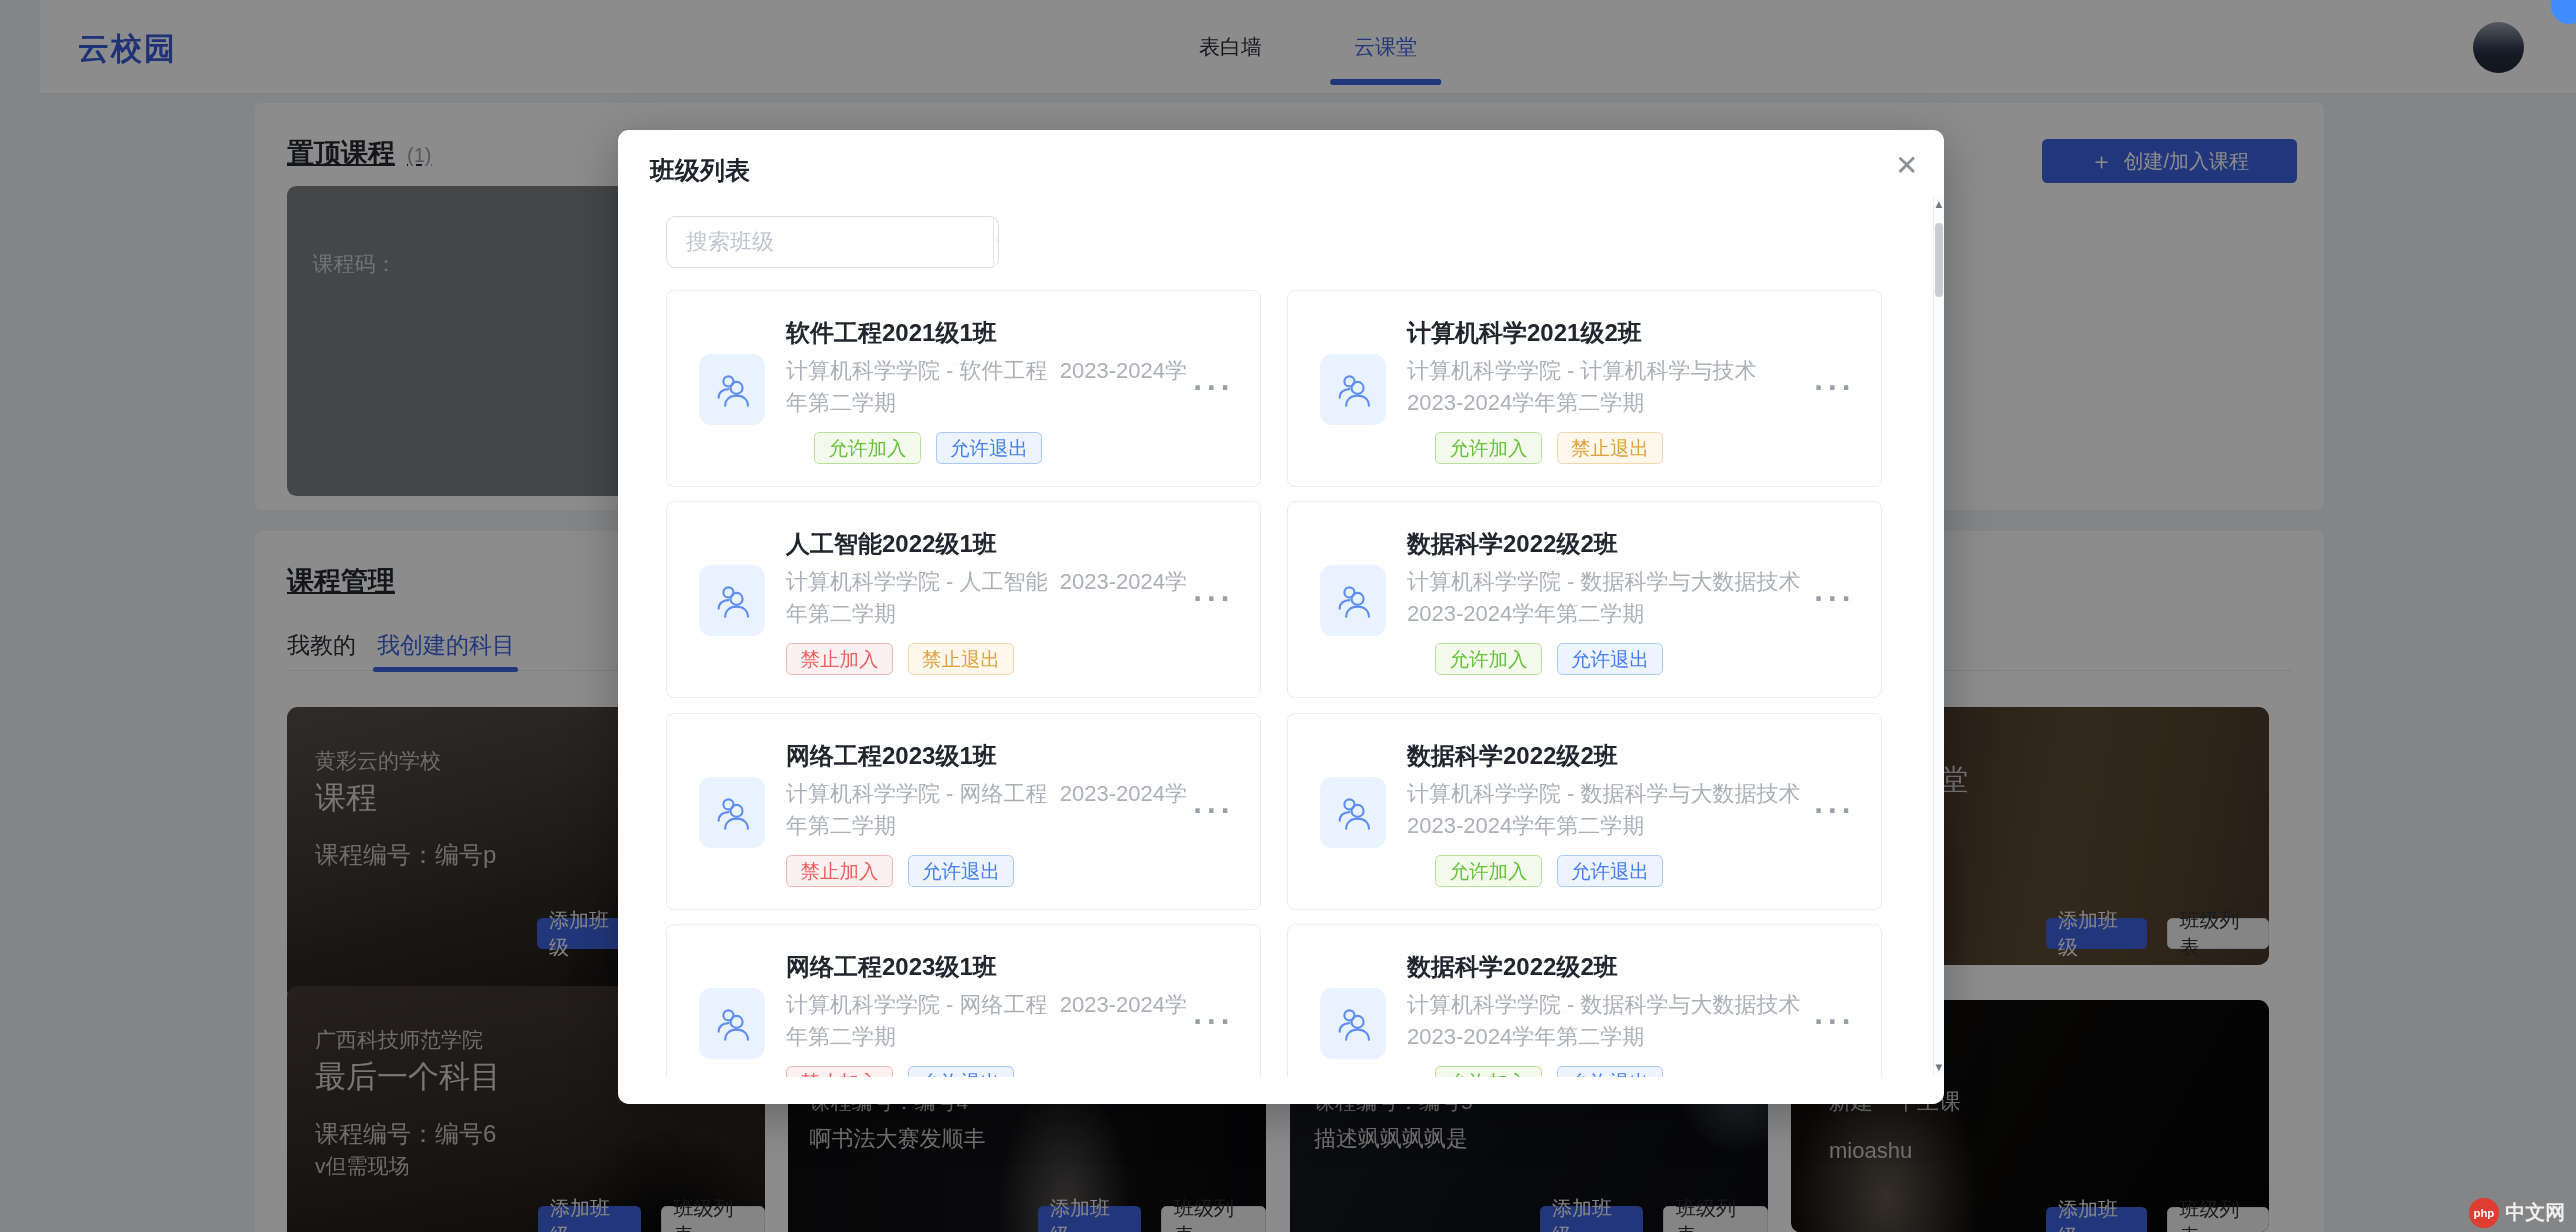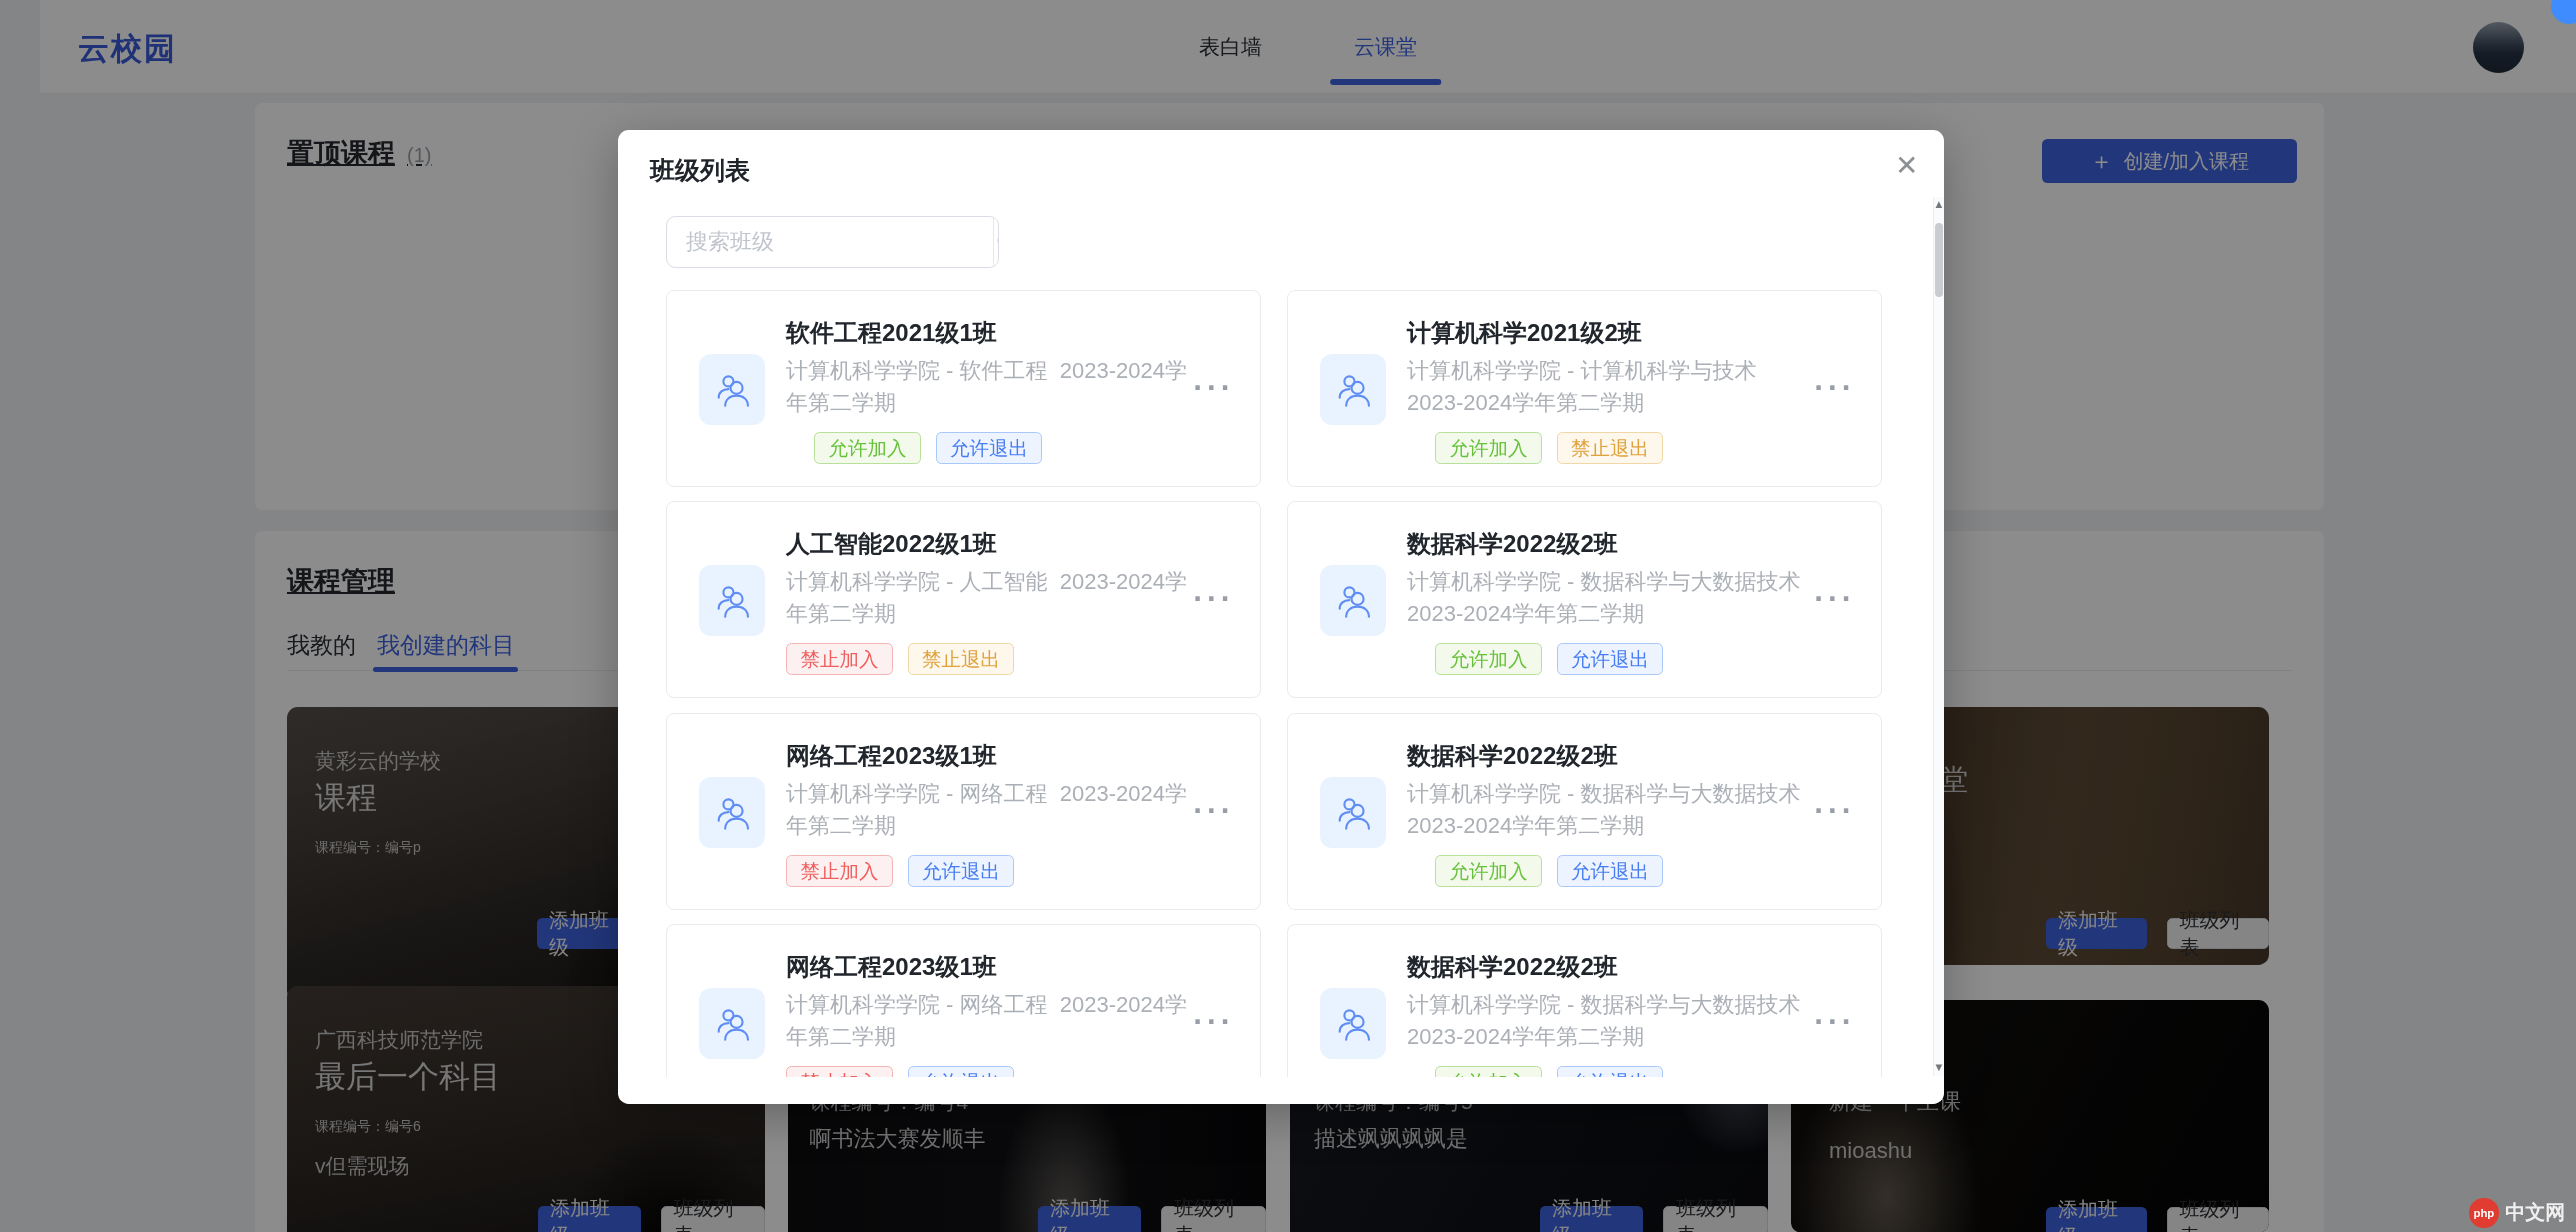--- a/index.html
+++ b/index.html
@@ -41,21 +41,21 @@
   .mgmt-tab.t1 { left:32px; }
   .mgmt-tab.t2 { left:122px; color:#3f63e0; }
   .mgmt-underline { position:absolute; left:118px; top:136px; width:145px; height:4.7px; border-radius:2.7px;
                     background:#3f63e0; }
   .mgmt-line { position:absolute; left:32px; right:32px; top:139px; height:1.3px; background:#e9ebee; }
 
   
   .course-card { position:absolute; border-radius:10.7px; overflow:hidden; z-index:2; }
   .cc-school { position:absolute; left:28px; top:40px;  font-size:21px; color:#c6c6c6; }
   .cc-name   { position:absolute; left:28px; top:70px; font-size:31px; color:#d8d8d8; }
-  .cc-code   { position:absolute; left:28px; top:132px; font-size:14px; color:#c6c6c6; }
+  .cc-code   { position:absolute; left:28px; top:132px; font-size:24px; color:#c6c6c6; }
   .cc-extra  { position:absolute; left:28px; top:166px; font-size:21px; color:#c6c6c6; }
   .cc-line1  { position:absolute; left:38px; top:87px; font-size:22px; color:#cdcdcd; }
   .cc-line2  { position:absolute; left:38px; top:126px; font-size:22px; color:#cdcdcd;margin-top:12px; }
   .cc-codep  { position:absolute; font-size:21px; color:#c6c6c6; }
   .cc-descp  { position:absolute; font-size:22px; color:#d2d2d2; }
   .cc-frag   { position:absolute; left:149px; top:54px; font-size:28px; color:#d8d8d8; }
   .cc-btns { position:absolute; display:flex; gap:20px; }
   .btn-add  { min-width:91px; height:31px; padding:0 12px; background:#3f63e0; color:#f2f2f2; font-size:20px;
               border-radius:5.4px; display:flex; align-items:center; justify-content:center; cursor:pointer; }
   .btn-list { min-width:86px; height:31px; padding:0 12px; background:#f2f3f5; color:#303133; font-size:20px;
@@ -142,20 +142,23 @@
   </div>
 
   <div class="panel panel-pinned">
     <div class="panel-title">
       <span>置顶课程</span><span class="pinned-count">(1)</span>
     </div>
     <div class="create-btn">
       <span class="plus-glyph">＋</span>
       <span>创建/加入课程</span>
     </div>
+    <div class="pinned-card">
+      <div class="pinned-code">课程码：</div>
+    </div>
   </div>
 
   <div class="panel panel-mgmt">
     <div class="panel-title">课程管理</div>
     <div class="mgmt-tab t1">我教的</div>
     <div class="mgmt-tab t2">我创建的科目</div>
     <div class="mgmt-line"></div>
     <div class="mgmt-underline"></div>
   </div>
 

